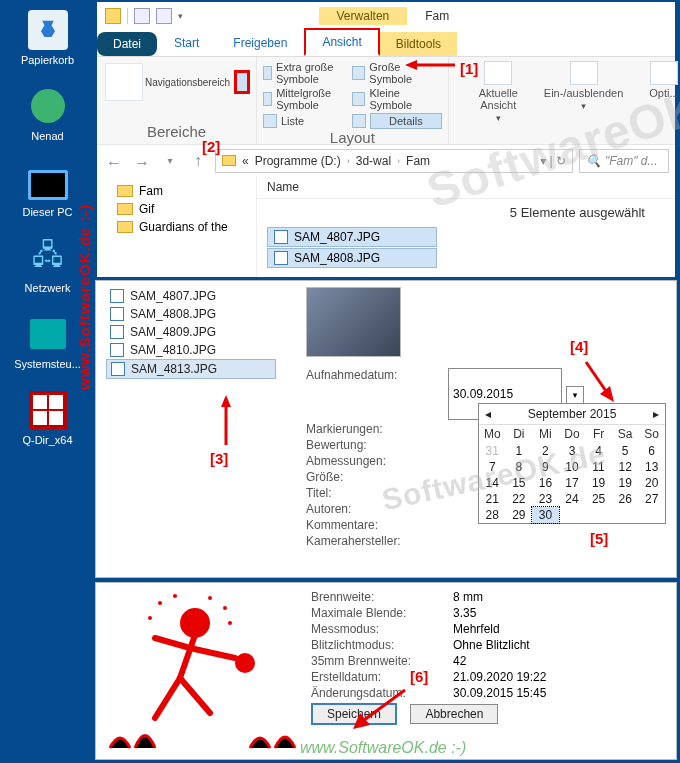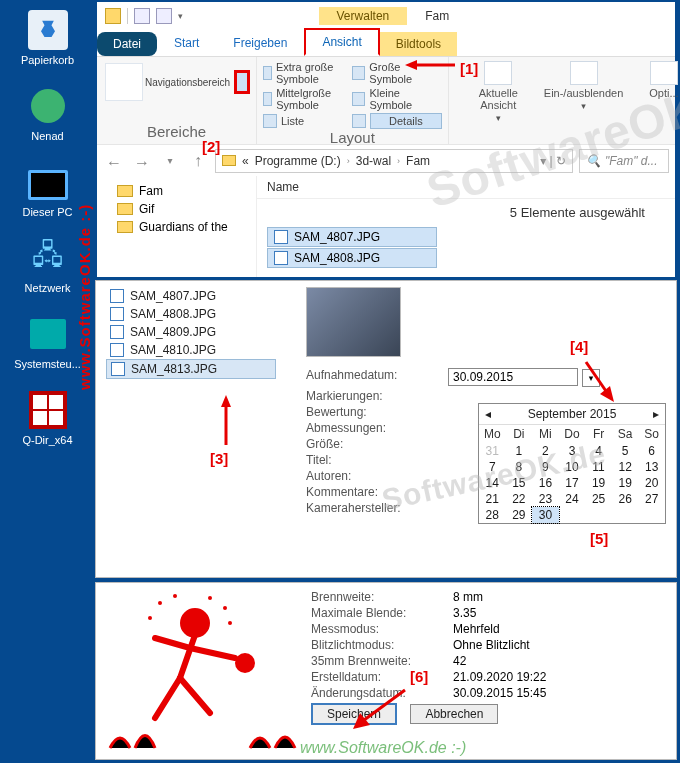--- a/index.html
+++ b/index.html
@@ -73,21 +73,21 @@
   .mid-cols { display:flex; gap:30px; }
   .mid-files { width:170px; }
   .mid-files .row { display:flex; align-items:center; gap:6px; padding:2px 4px; font-size:12px;}
   .mid-files .row.sel { background:#d7e6f5; border:1px solid #9abbd8;}
   .mid-right { flex:1; position:relative;}
   .thumb { width:95px; height:70px; background: linear-gradient(135deg,#7b8aa5,#3a4556); border:1px solid #bbb; margin-bottom:10px;}
   .meta-rows { font-size:12px;}
   .meta-rows .mr { display:flex; gap:12px; padding:1px 0;}
   .meta-rows .mr .k { width:130px; color:#555;}
   .meta-rows .mr .v { color:#000;}
-  .date-field { border:1px solid #888; padding:1px 4px; width:130px; display:inline-flex; align-items:center; justify-content:space-between;}
+  .date-field { border:1px solid #888; padding:18px 4px; width:114px; display:inline-flex; align-items:center; justify-content:space-between;}
   .date-btn { width:18px; height:18px; border:1px solid #888; margin-left:4px; display:inline-flex; align-items:center; justify-content:center; font-size:9px;}
 
   .calendar { position:absolute; right:0px; top:116px; width:188px; background:#fff; border:1px solid #888; font-size:12px;}
   .cal-head { display:flex; justify-content:space-between; padding:3px 6px; border-bottom:1px solid #ddd;}
   .cal-grid { display:grid; grid-template-columns:repeat(7,1fr); text-align:center; }
   .cal-grid .dow { color:#333; font-weight:400; padding:2px 0; }
   .cal-grid .d { padding:1px 0; color:#1a1a1a; }
   .cal-grid .d.out { color:#bbb;}
   .cal-grid .d.sel { outline:1px dotted #000; background:#cfe3f7;}
 

